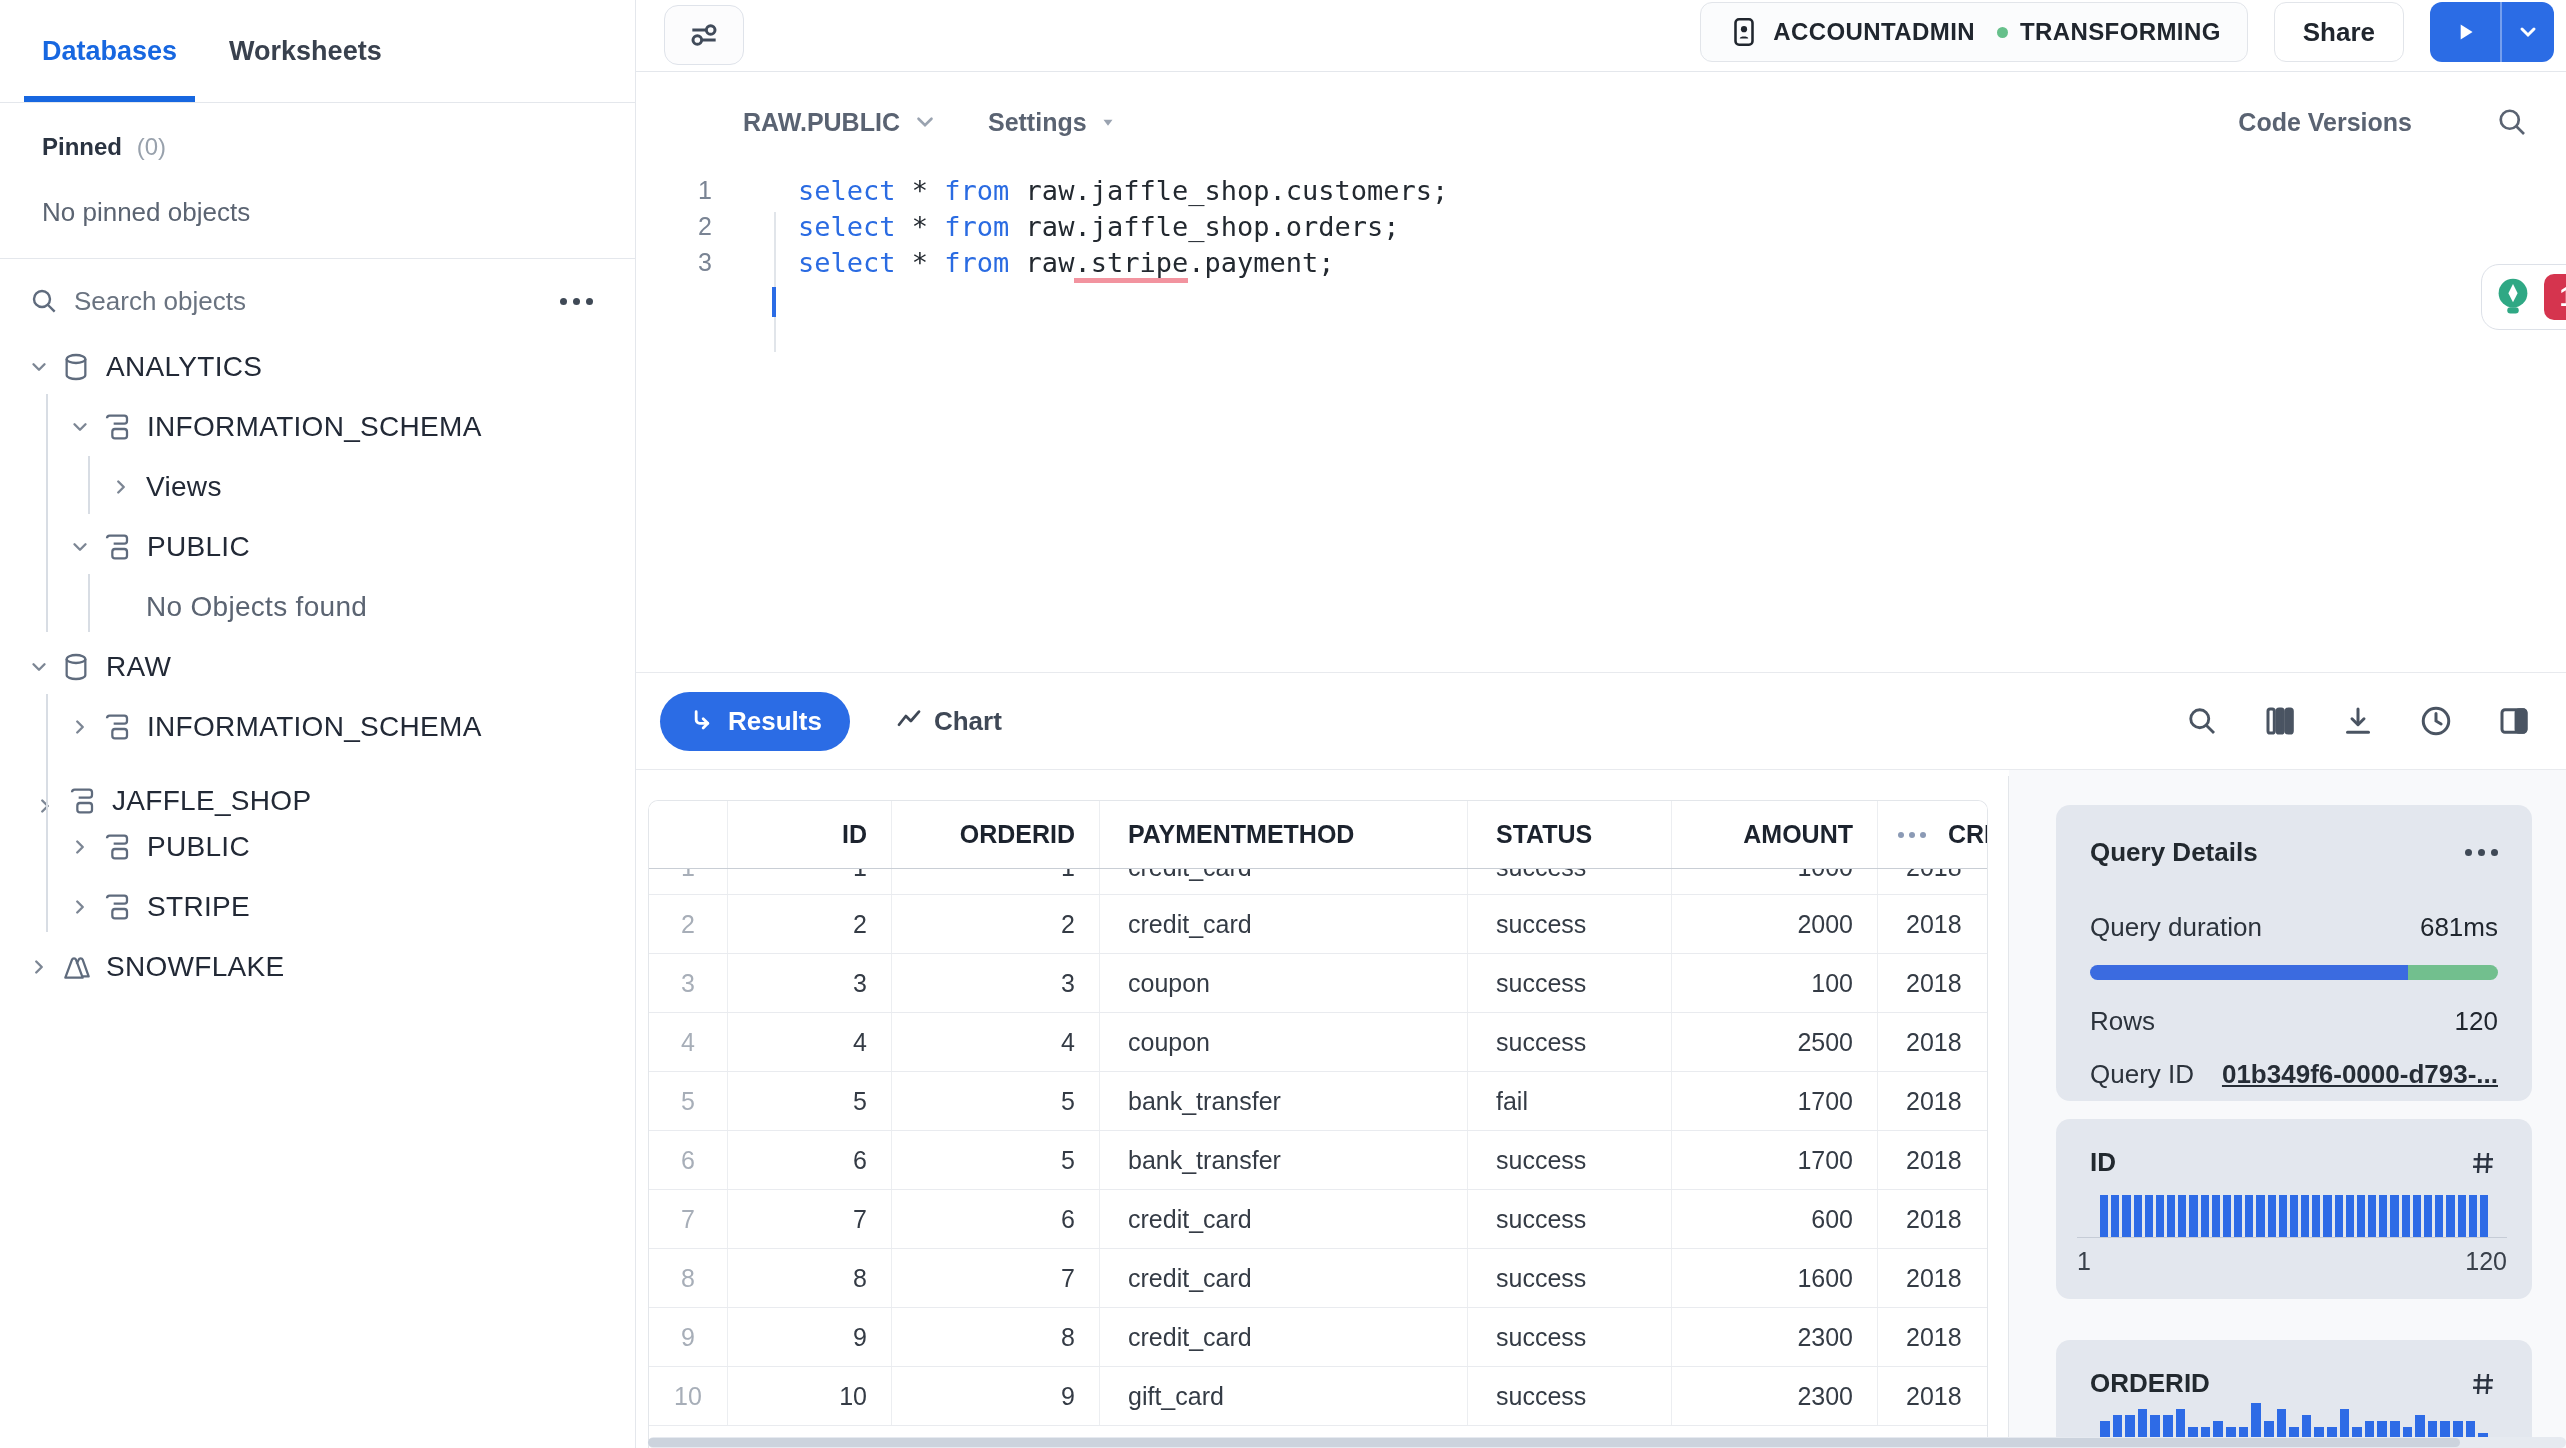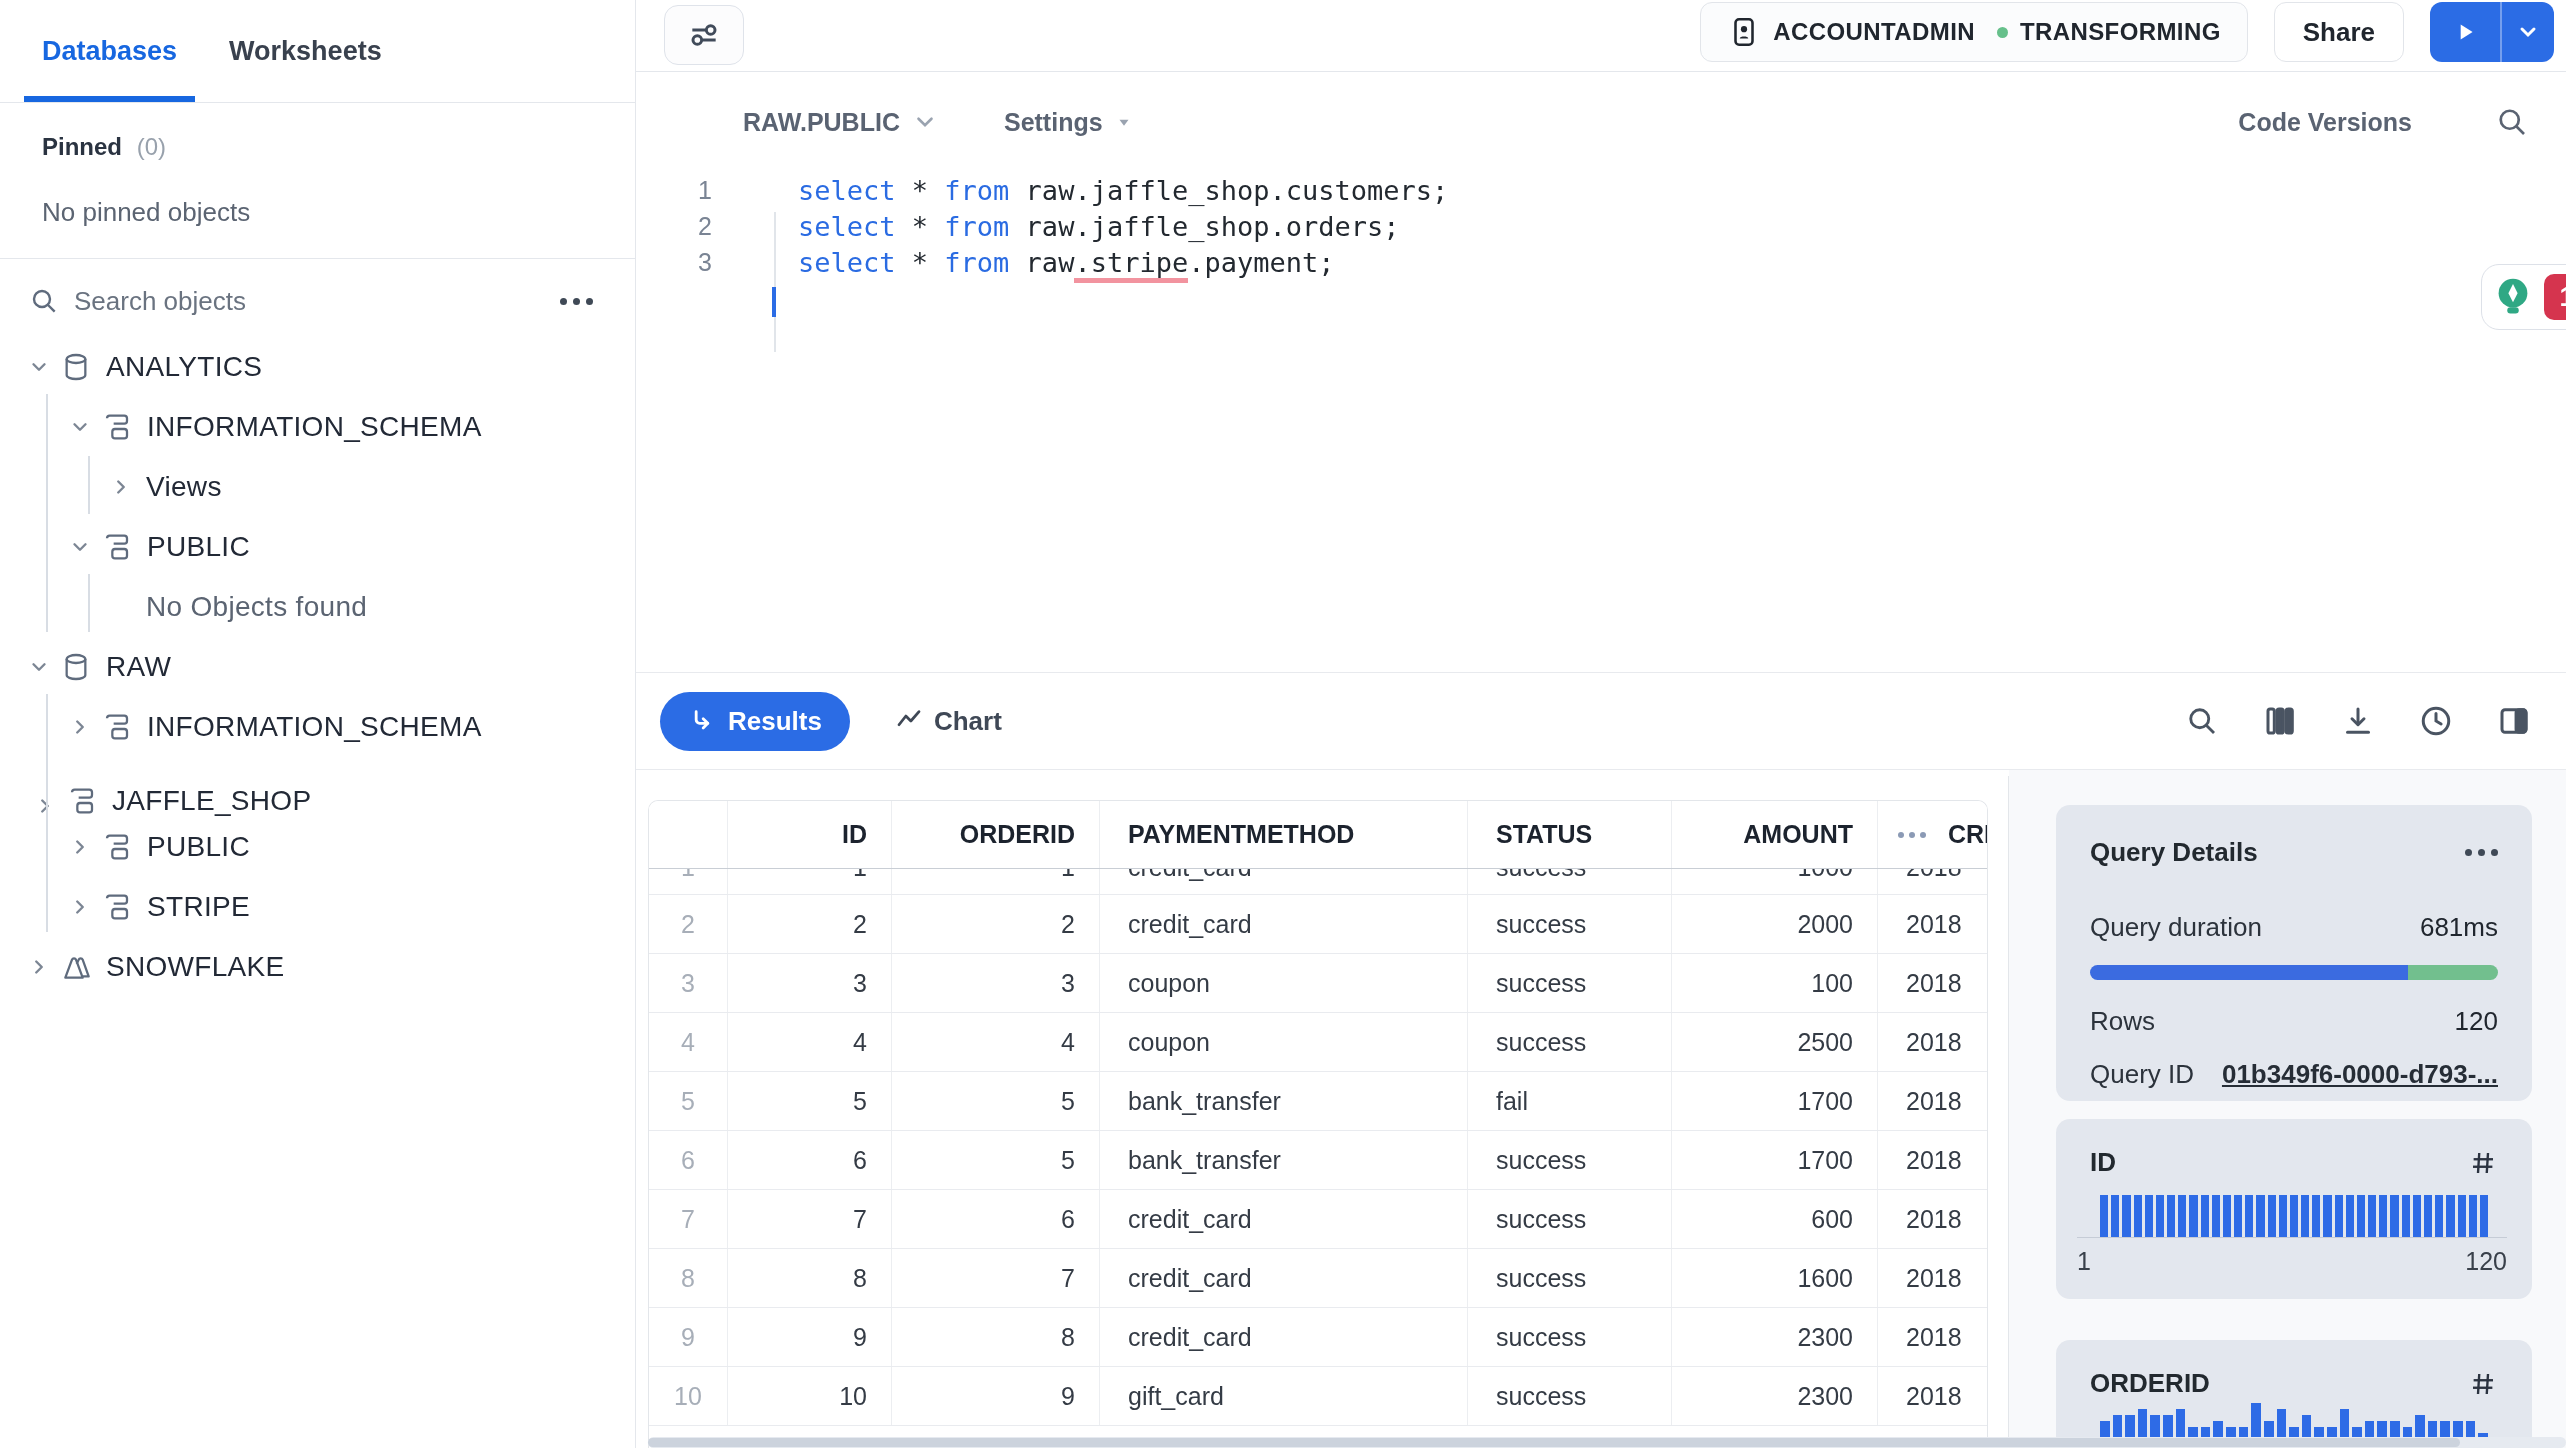--- a/index.html
+++ b/index.html
@@ -336,21 +336,21 @@
 
 <div id="editor-header">
   <div class="ctx-item" style="margin-left:107px;">
     <span class="ctx-label">RAW.PUBLIC</span>
     <span>
       <svg width="26" height="26" viewBox="0 0 24 24" fill="none" stroke="#9aa3b0" stroke-width="2.4" stroke-linecap="round">
           <path d="M6 9 L12 15 L18 9"></path>
         </svg>
     </span>
   </div>
-  <div class="ctx-item" style="margin-left:66px;">
+  <div class="ctx-item" style="margin-left:50px;">
     <span class="ctx-label">Settings</span>
     <span>
       <svg width="18" height="18" viewBox="0 0 24 24">
           <path d="M6 9 L18 9 L12 17 Z" fill="#9aa3b0"></path>
         </svg>
     </span>
   </div>
   <div id="code-versions">Code Versions</div>
   <div id="editor-search">
     <svg width="36" height="36" viewBox="0 0 24 24" fill="none" stroke="#5a6372" stroke-width="1.8">

